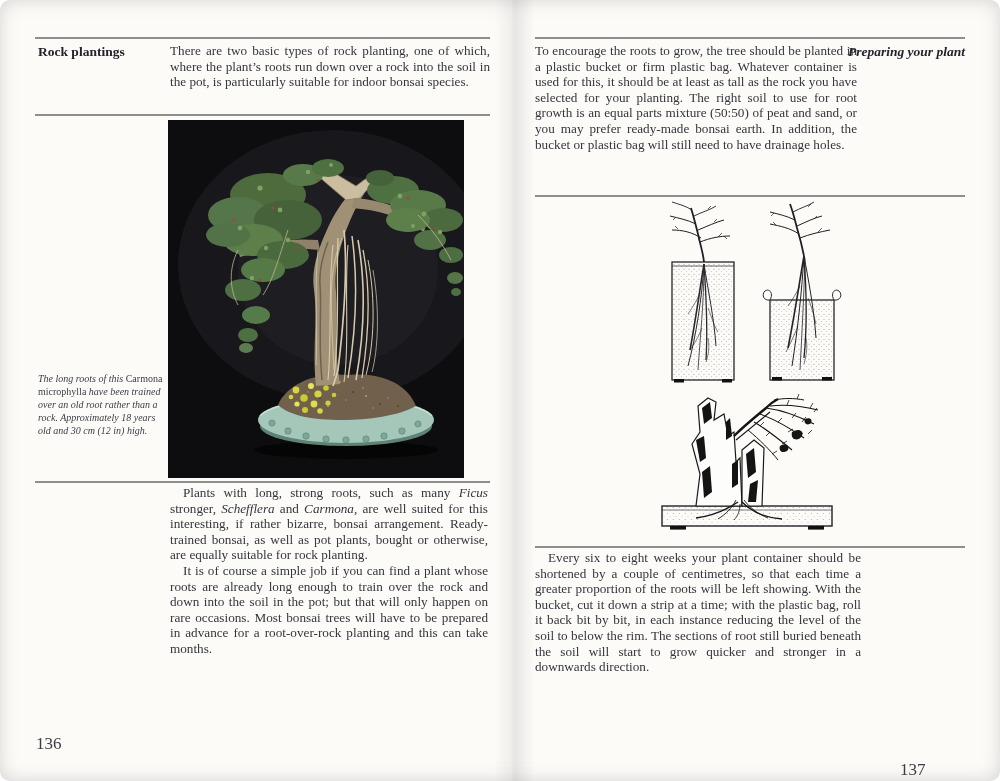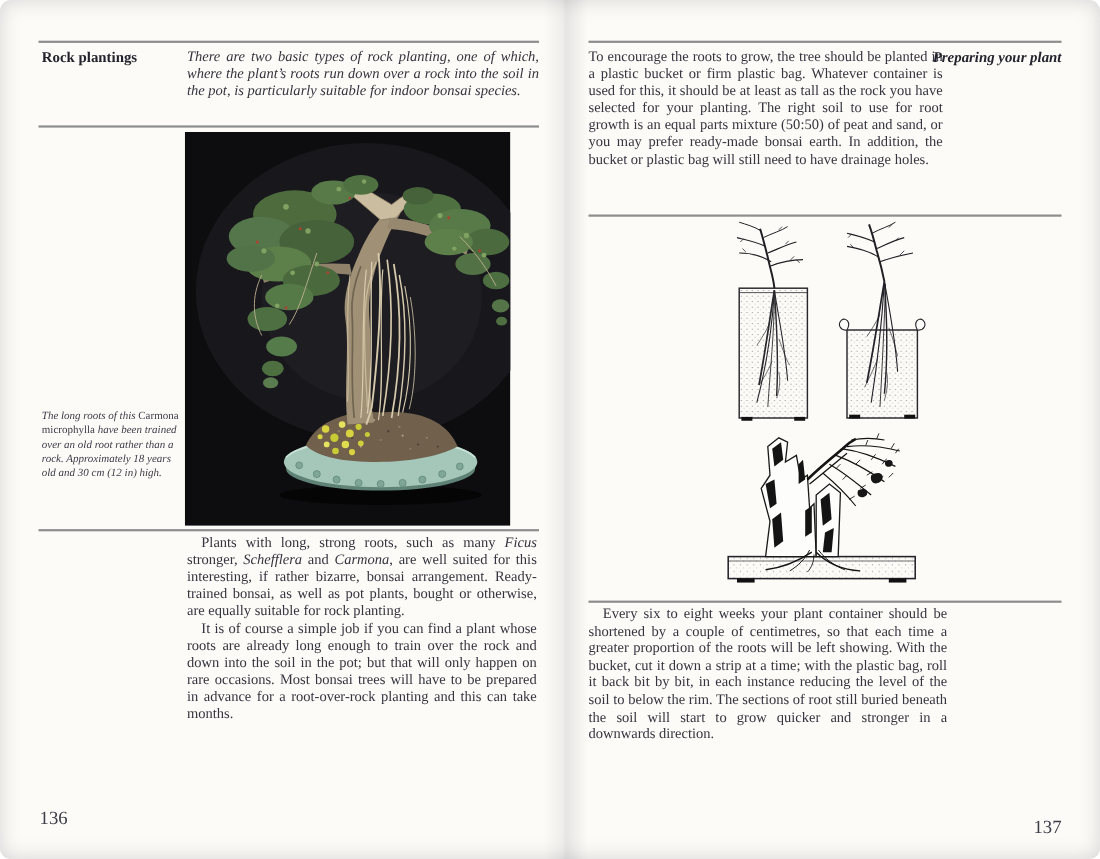--- a/index.html
+++ b/index.html
@@ -25,21 +25,21 @@
   svg{display:block;}
 </style>
 </head>
 <body>
 
 <div class="spread">
   <div class="gutter"></div>
 
   <div class="rule abs" style="left:35px;top:37px;width:455px;"></div>
   <div class="abs heading" style="left:38px;top:44px;">Rock plantings</div>
-  <div class="abs bodytext" style="left:170px;top:43px;width:320px;font-style:italic;">There are two basic types of rock planting, one of which, where the plant’s roots run down over a rock into the soil in the pot, is particularly suitable for indoor bonsai species.</div>
+  <div class="abs bodytext" style="left:170px;top:43px;width:320px;">There are two basic types of rock planting, one of which, where the plant’s roots run down over a rock into the soil in the pot, is particularly suitable for indoor bonsai species.</div>
   <div class="rule abs" style="left:35px;top:114px;width:455px;"></div>
 
   <svg class="abs" style="left:168px;top:120px;" width="296" height="358" viewBox="0 0 296 358">
     <rect x="0" y="0" width="296" height="358" fill="#0d0d0f"></rect>
     <ellipse cx="165" cy="145" rx="155" ry="135" fill="#1a1a1e" opacity=".85"></ellipse>
     <ellipse cx="170" cy="150" rx="100" ry="95" fill="#232327" opacity=".5"></ellipse>
 
     <ellipse cx="178" cy="330" rx="92" ry="9" fill="#000000" opacity=".55"></ellipse>
     <g>
       <ellipse cx="178" cy="306" rx="86" ry="20" fill="#5f8276"></ellipse>
@@ -304,14 +304,14 @@
     </g>
   </svg>
 
 
   <div class="rule abs" style="left:535px;top:546px;width:430px;"></div>
 
   <div class="abs bodytext" style="left:535px;top:550px;width:326px;">
     <p class="indent">Every six to eight weeks your plant container should be shortened by a couple of centimetres, so that each time a greater proportion of the roots will be left showing. With the bucket, cut it down a strip at a time; with the plastic bag, roll it back bit by bit, in each instance reducing the level of the soil to below the rim. The sections of root still buried beneath the soil will start to grow quicker and stronger in a downwards direction.</p>
   </div>
 
-  <div class="abs pagenum" style="left:900px;top:742px;width:65px;text-align:right;">137</div>
+  <div class="abs pagenum" style="left:900px;top:760px;width:65px;text-align:left;">137</div>
 </div>
 
 </body></html>

